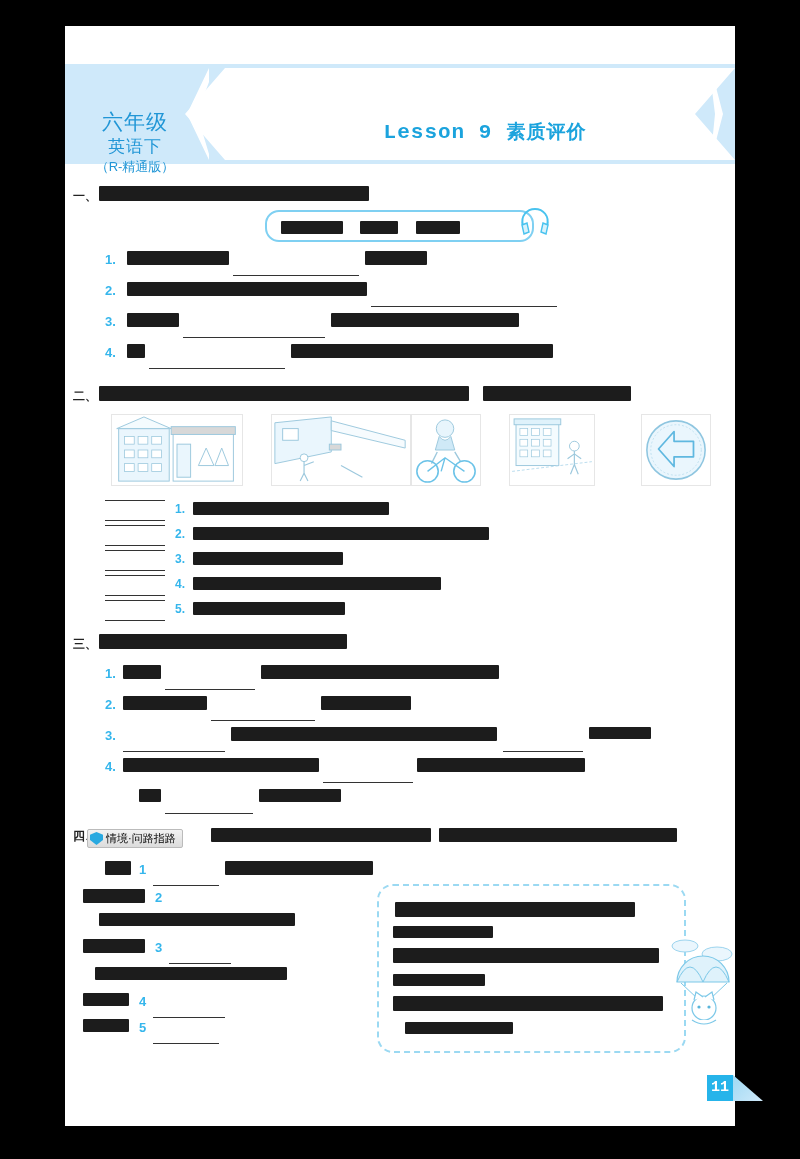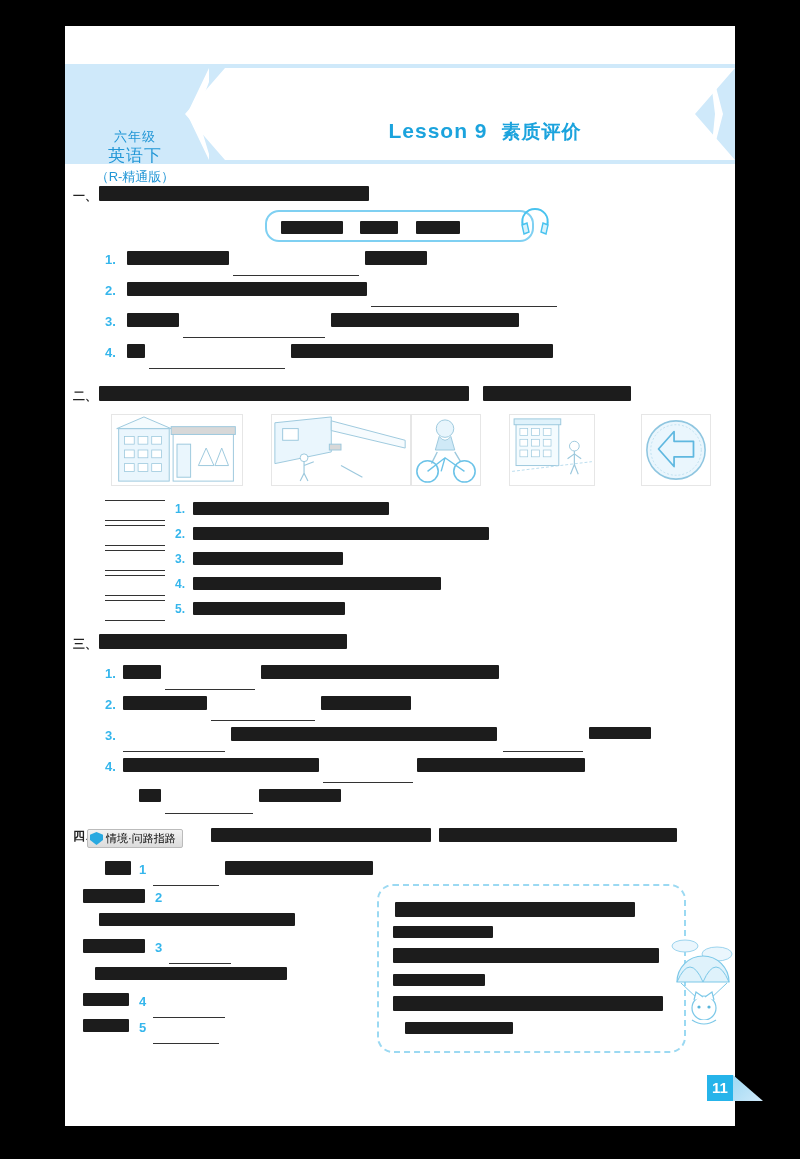--- a/index.html
+++ b/index.html
@@ -21,36 +21,36 @@
   }
   .chev{
     position:absolute;top:4px;width:22px;height:92px;background:#fff;
   }
   .chev.c1{left:122px;clip-path:polygon(0 50%,22px 0,22px 14px,10px 50%,22px 86px,22px 100%);}
   .chev.c2{left:646px;clip-path:polygon(0 0,12px 50%,0 100%,0 86px,4px 50%,0 14px);}
   .grade{
     position:absolute;left:18px;top:44px;width:104px;text-align:center;
     color:#2196d6;line-height:1.32;
   }
-  .grade .g1{font-size:13px;letter-spacing:1px;margin-top:20px;}
+  .grade .g1{font-size:21px;letter-spacing:1px;}
   .grade .g2{font-size:17px;letter-spacing:1px;}
   .grade .g3{font-size:13px;}
   .unit-line{
     position:absolute;left:210px;top:24px;width:420px;text-align:center;
     font-family:"Liberation Serif","DejaVu Serif",serif;
     font-size:17px;color:#333;white-space:nowrap;
   }
   .unit-tag{
     display:inline-block;border:1px solid #9a9a9a;border-radius:3px;
     padding:0 5px;font-size:14px;margin-right:5px;vertical-align:2px;
     font-family:"Liberation Serif",serif;
   }
   .lesson-line{
     position:absolute;left:210px;top:55px;width:420px;text-align:center;
-    color:#1ba3dd;font-size:21px;font-weight:bold;letter-spacing:1px;white-space:nowrap;
+    color:#1ba3dd;font-size:21px;font-weight:bold;letter-spacing:1px;white-space:nowrap;font-family:Liberation Mono, monospace;
   }
   .lesson-line .cn{font-size:19px;margin-left:14px;}
 
   
   .rd{background:#1c1c1c;display:inline-block;vertical-align:middle;border-radius:1px;}
   .blank{border-bottom:1px solid #333;display:inline-block;vertical-align:bottom;height:11px;}
 
   .sec{position:absolute;left:0;width:670px;}
   .sec-head{height:20px;position:relative;}
   .sec-num{
@@ -115,21 +115,21 @@
   }
 
   .dlgbox{
     position:absolute;left:312px;top:58px;width:305px;height:165px;
     border:2px dashed #9bd9f2;border-radius:16px;background:#fff;
   }
   .dlgbox .ln{position:absolute;}
   .mascot{position:absolute;left:600px;top:112px;width:80px;height:90px;}
 
   .pagenum{
-    position:absolute;left:642px;top:1049px;width:56px;height:26px;
+    position:absolute;left:642px;top:1049px;width:56px;height:26px;font-family:Liberation Mono, monospace;
   }
   .pagenum .sq{position:absolute;left:0;top:0;width:26px;height:26px;background:#26b4ea;}
   .pagenum .tri{
     position:absolute;left:26px;top:0;width:30px;height:26px;
     background:linear-gradient(135deg,#9fd9f3,#cfe9fa);
     clip-path:polygon(0 0,100% 100%,0 100%);
   }
   .pagenum .n{
     position:absolute;left:0;top:0;width:26px;height:26px;line-height:26px;
     text-align:center;color:#fff;font-weight:bold;font-size:15px;

